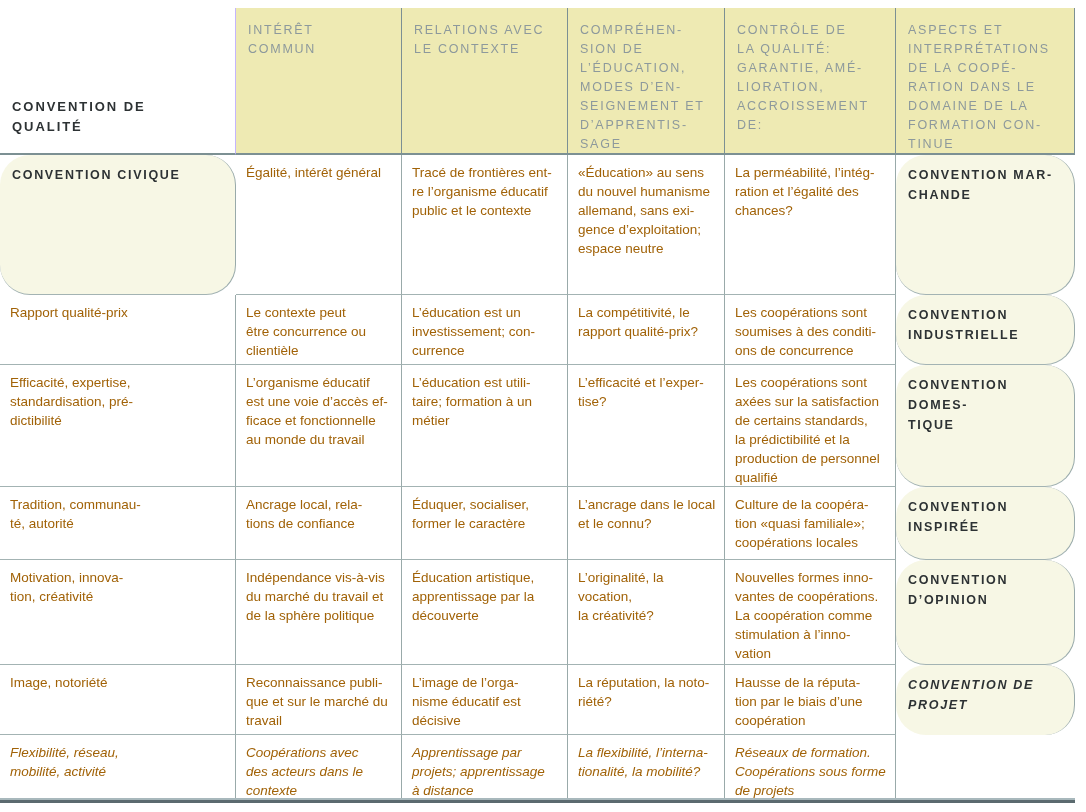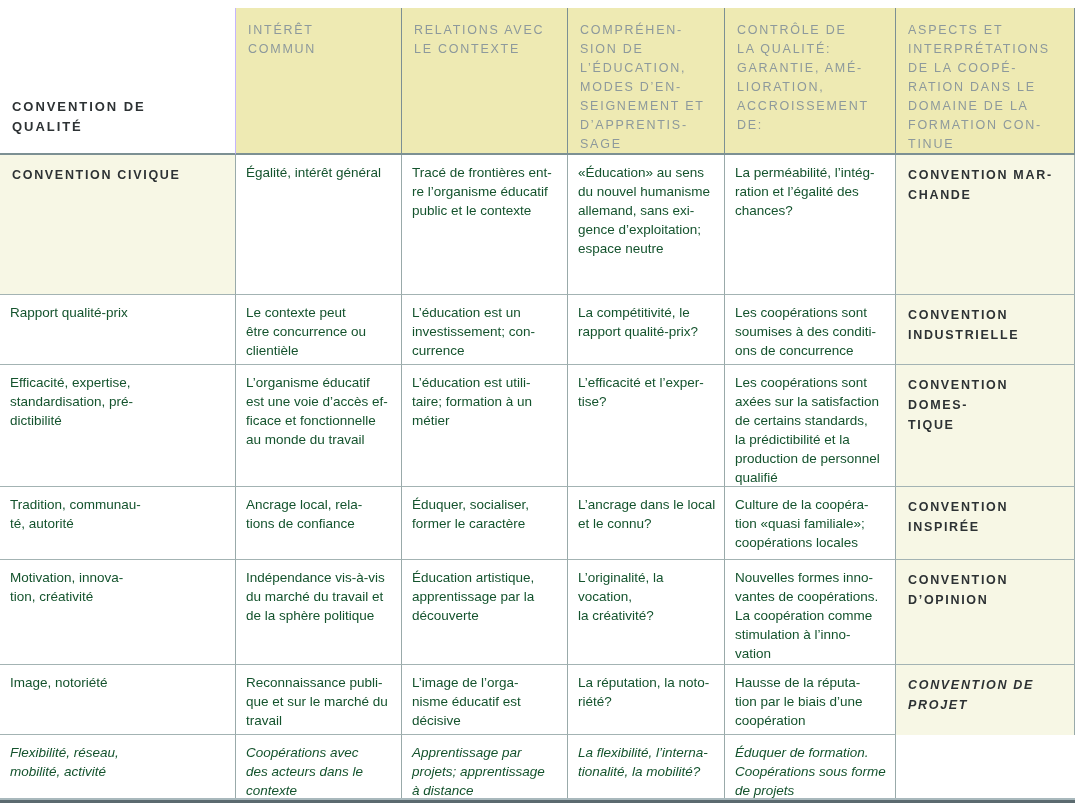--- a/index.html
+++ b/index.html
@@ -53,25 +53,26 @@
   
   .row-head{
     background:#f7f7e5;
     color:#2d3234;
     font-size:12.5px;
     line-height:20px;
     font-weight:700;
     letter-spacing:0.135em;
     text-transform:uppercase;
     padding:10px 10px 6px 12px;
+    border-radius:30px;
   }
   
   .body-cell{
     background:#ffffff;
-    color:#14532d;
+    color:#a16207;
     font-size:13.5px;
     line-height:19px;
     padding:8px 8px 6px 10px;
   }
   .last-row{border-bottom:none;font-style:italic;}
   .bottom-line-light{width:1075px;height:2px;background:#a8b8bc;}
   .bottom-line-dark{width:1075px;height:3px;background:#5b6a6f;}
 </style>
 </head>
 <body>
@@ -206,20 +207,20 @@
     <div class="cell body-cell last-row">Flexibilité, réseau,
 mobilité, activité</div>
     <div class="cell body-cell last-row">Coopérations avec
 des acteurs dans le
 contexte</div>
     <div class="cell body-cell last-row">Apprentissage par
 projets; apprentissage
 à distance</div>
     <div class="cell body-cell last-row">La flexibilité, l’interna-
 tionalité, la mobilité?</div>
-    <div class="cell body-cell last-row">Éduquer de formation.
+    <div class="cell body-cell last-row">Réseaux de formation.
 Coopérations sous forme
 de projets</div>
 
   </div>
   <div class="bottom-line-light"></div>
   <div class="bottom-line-dark"></div>
 </div>
 
 </body></html>

